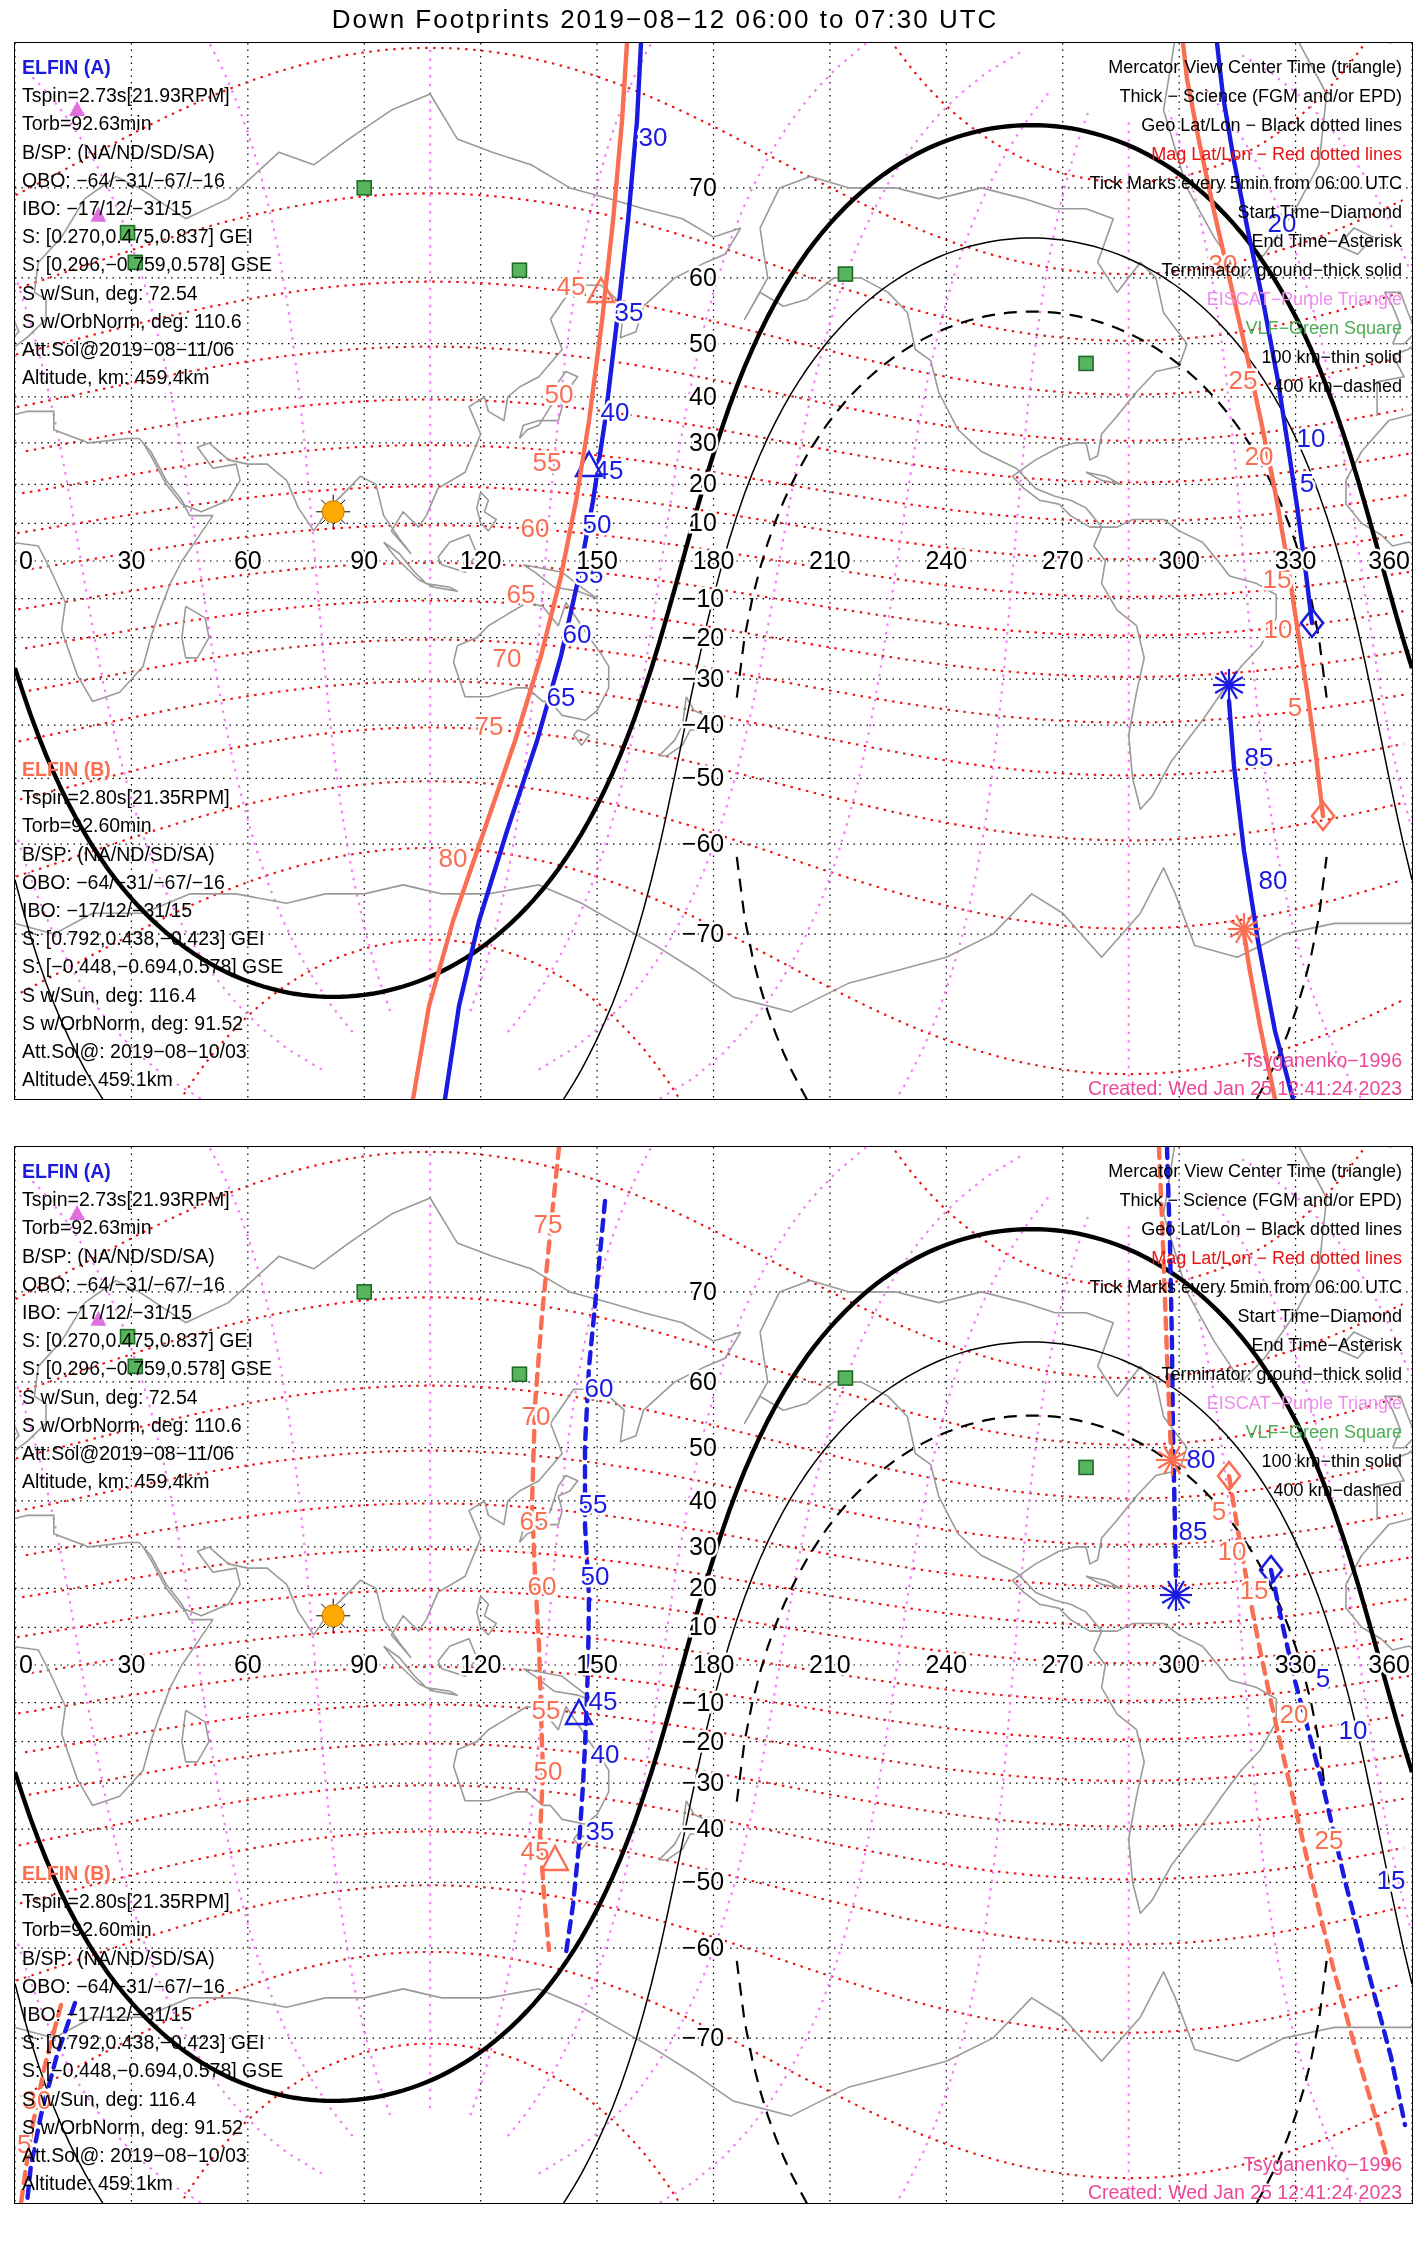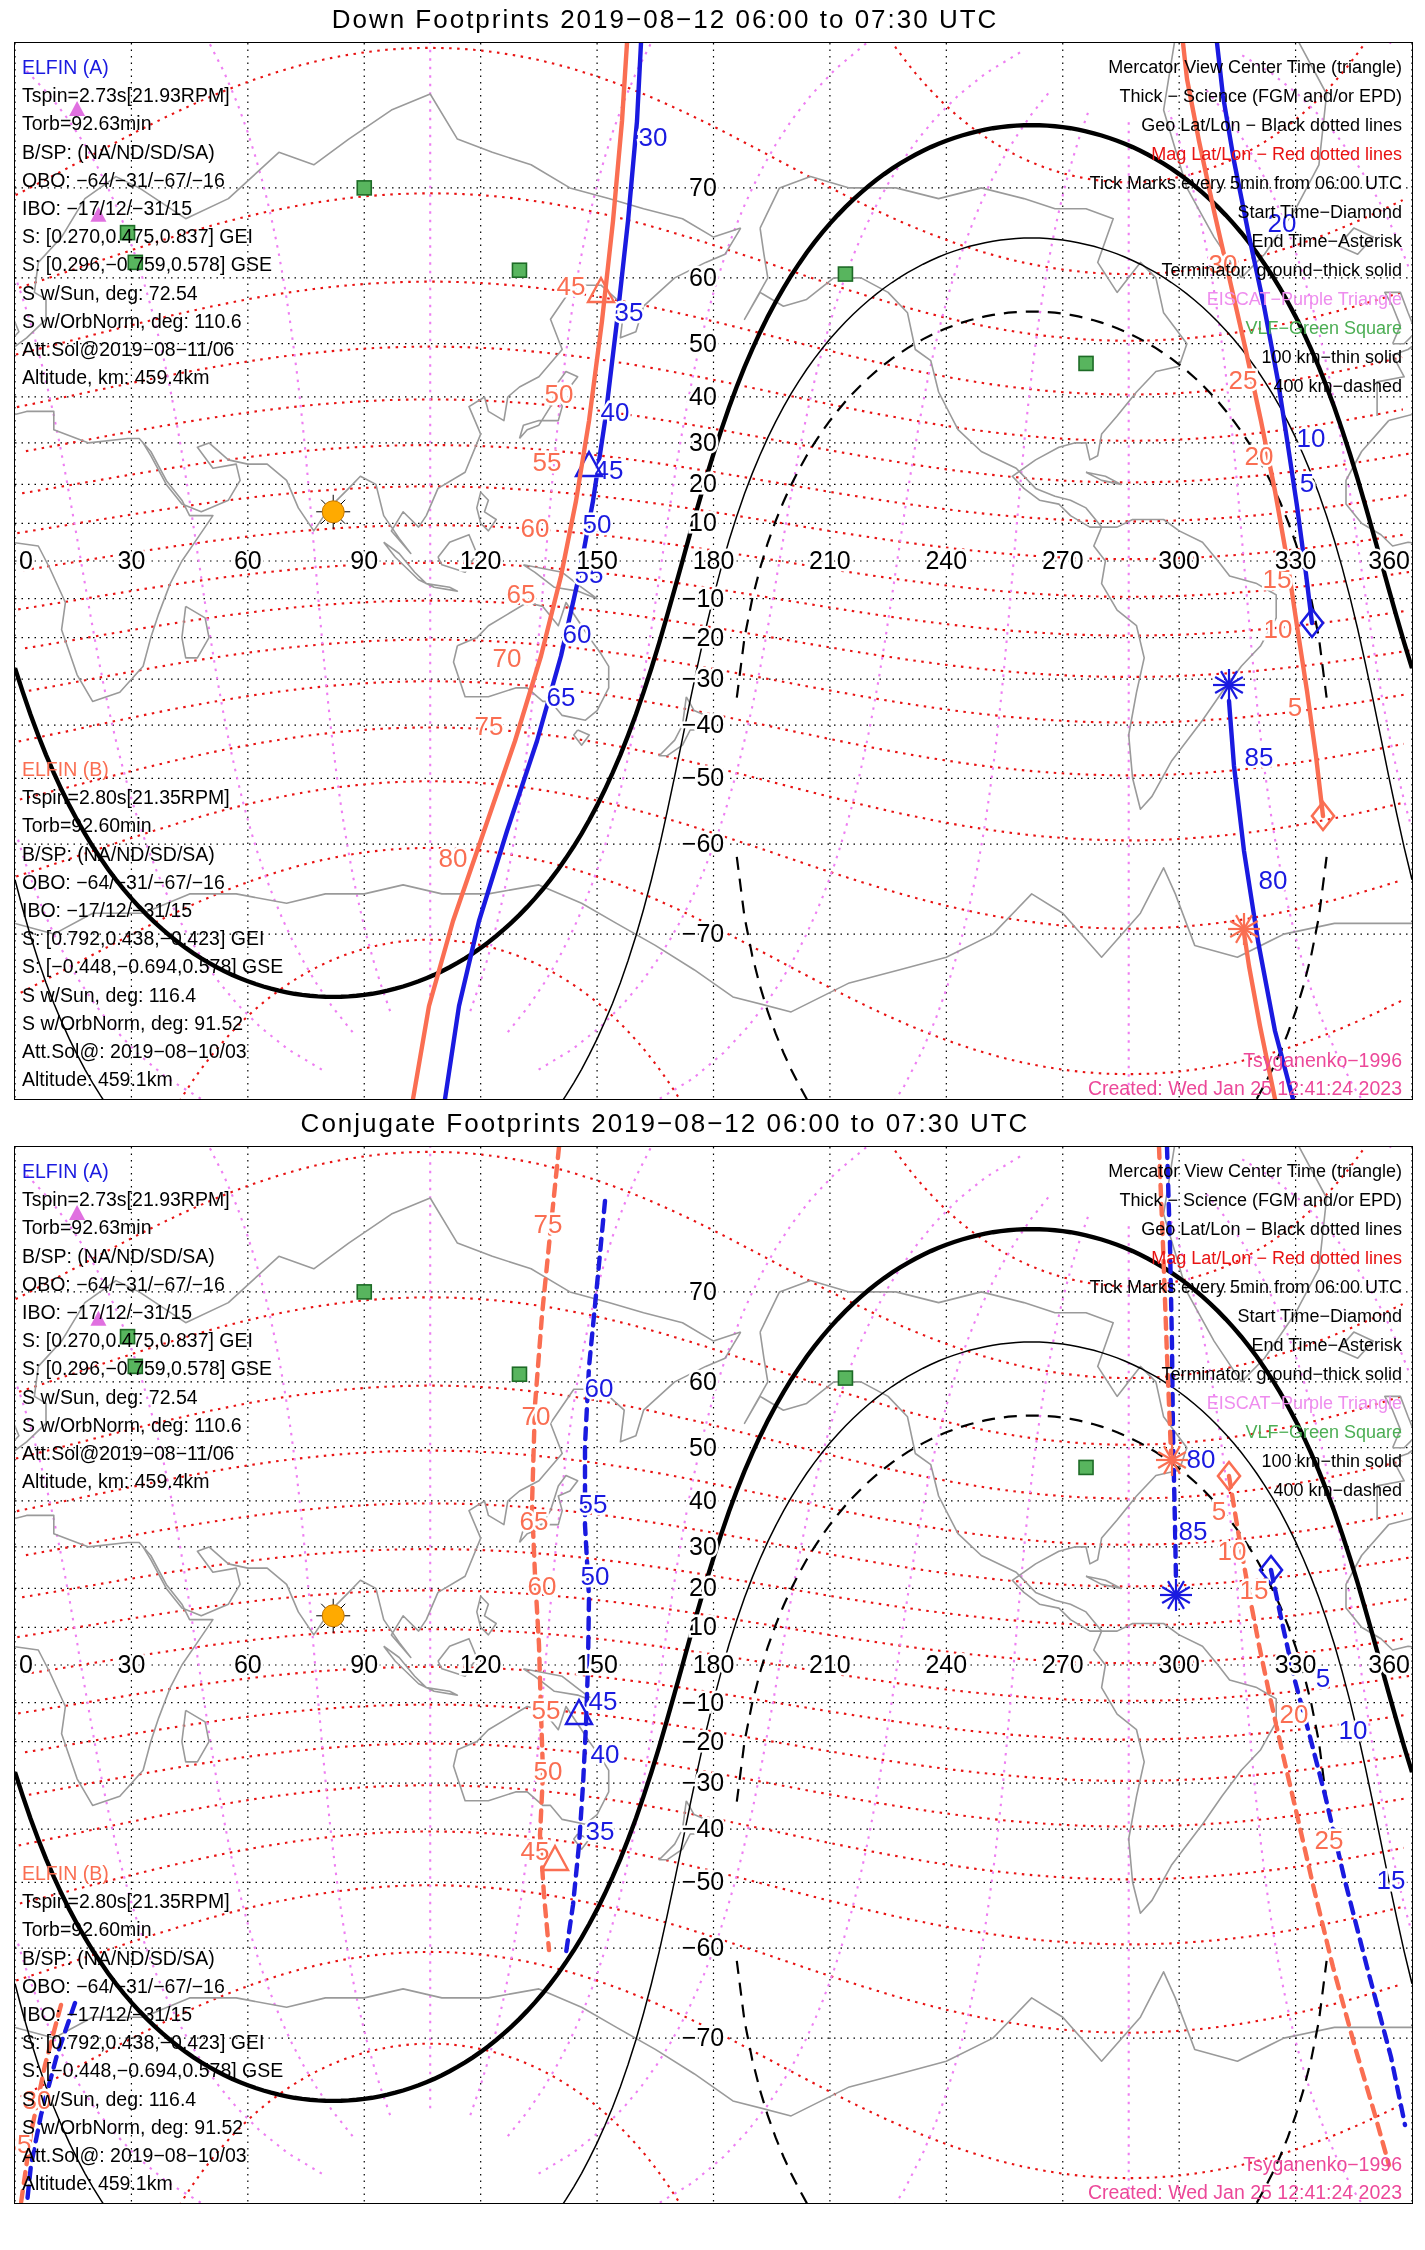--- a/index.html
+++ b/index.html
@@ -6,21 +6,21 @@
   .page{position:relative;width:1425px;height:2250px;background:#fff;
         font-family:"Liberation Sans",sans-serif;overflow:hidden;}
   .panel{position:absolute;left:0;width:1425px;}
   .ptitle{position:absolute;left:0;top:0;width:1330px;text-align:center;
           font-size:26px;letter-spacing:2px;color:#000;white-space:nowrap;}
   .box{position:absolute;left:14px;top:38px;width:1397px;height:1056px;
        border:1.6px solid #000;background:#fff;}
   .box svg{position:absolute;left:0;top:0;}
   .infoblk{position:absolute;left:7px;font-size:19.5px;line-height:28.2px;
            color:#000;white-space:nowrap;z-index:5;}
-  .infoblk .hdr{font-weight:normal;}
+  .infoblk .hdr{font-weight:bold;}
   .legend{position:absolute;right:10px;top:10px;text-align:right;
           font-size:18px;line-height:29px;color:#000;white-space:nowrap;z-index:5;}
   .foot{position:absolute;right:10px;font-size:19.5px;color:#ec4899;
         white-space:nowrap;z-index:5;}
   .ia{top:10px;}
   .ib{top:712px;}
   .fm{top:1006px;}
   .fc{top:1034px;}
 </style>
 </head>
@@ -329,21 +329,20 @@
         <div class="lg" style="color: rgb(0, 0, 0);">100 km−thin solid</div>
         <div class="lg" style="color: rgb(0, 0, 0);">400 km−dashed</div>
       </div>
 
       <div class="foot fm">Tsyganenko−1996</div>
       <div class="foot fc">Created: Wed Jan 25 12:41:24 2023</div>
     </div>
   </div>
 
   <div class="panel" style="top:1108px;height:1100px;">
-    <div class="ptitle">Conjugate Footprints 2019−08−12 06:00 to 07:30 UTC</div>
     <div class="box">
       <svg id="map1" width="1397" height="1056" viewBox="14 42 1397 1056">
           <defs>
             <clipPath id="clipconjugate">
               <rect x="14" y="42" width="1397" height="1056"></rect>
             </clipPath>
           </defs>
           <g clip-path="url(#clipconjugate)">
             <g>
               <line x1="14" y1="933.1142599738123" x2="1411" y2="933.1142599738123" stroke="#000000" stroke-width="1.2" stroke-dasharray="1.5 5"></line>

